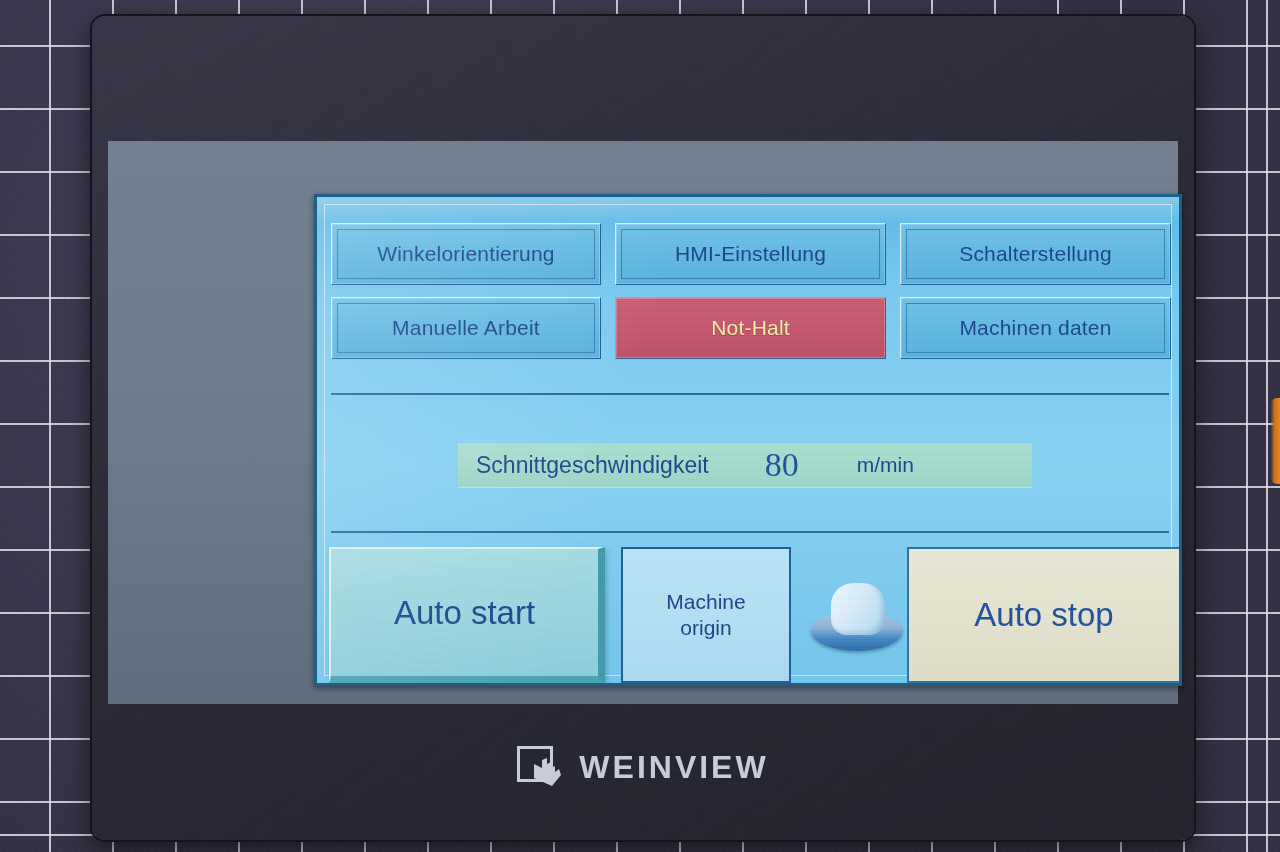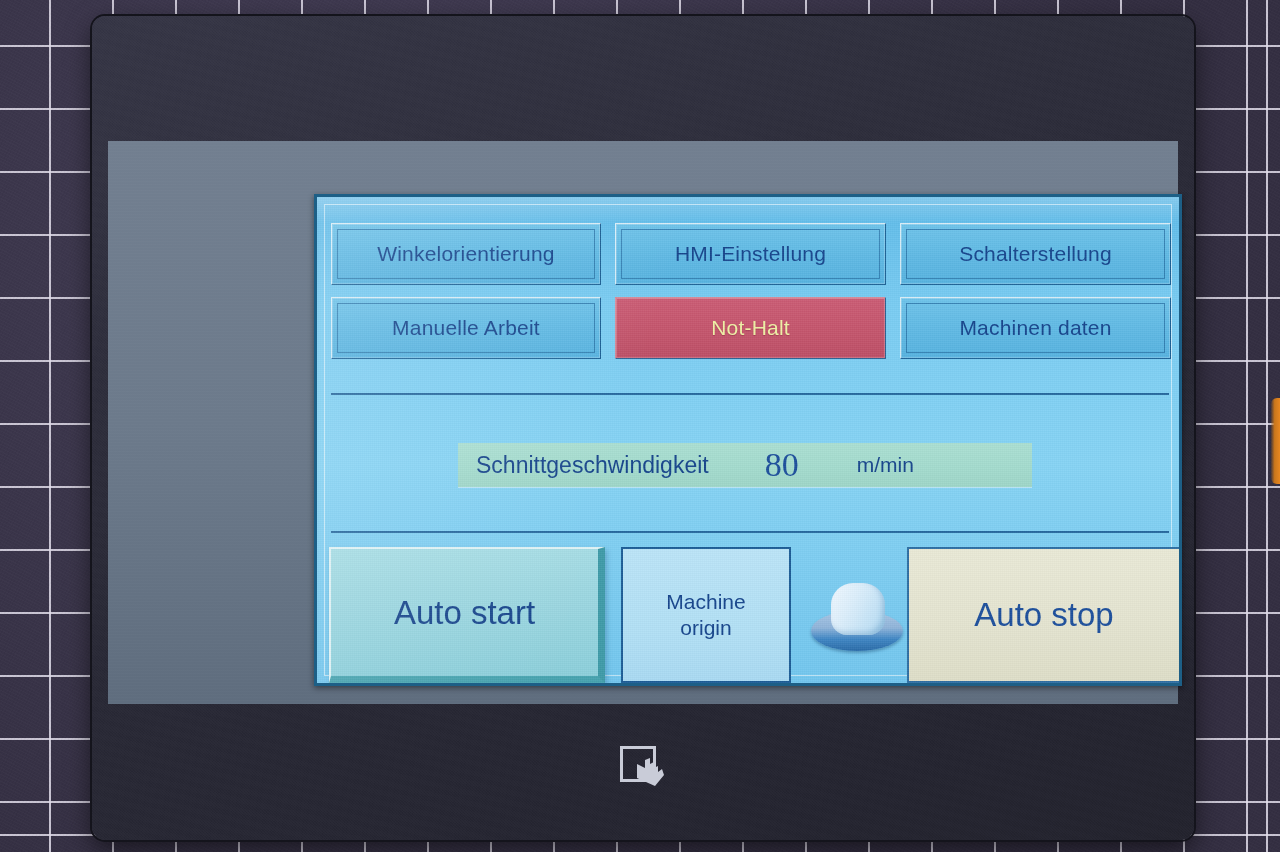--- a/index.html
+++ b/index.html
@@ -289,16 +289,17 @@
       </div>
     </div>
 
     <div class="logo-wrap">
       <div class="logo-mark">
         <div class="logo-square"></div>
         <svg class="logo-hand" viewBox="0 0 33 32">
           <path d="M4 9 L4 23 L22 31 L31 20 L29 14 L25 17 L25 11 L21 13 L21 7 L17 9 L17 3 L12 5 L12 13 Z" fill="#c9ccd8"></path>
         </svg>
       </div>
+      <div class="logo-text">WEINVIEW</div>
     </div>
 
   </div>
 </div>
 
 </body></html>

